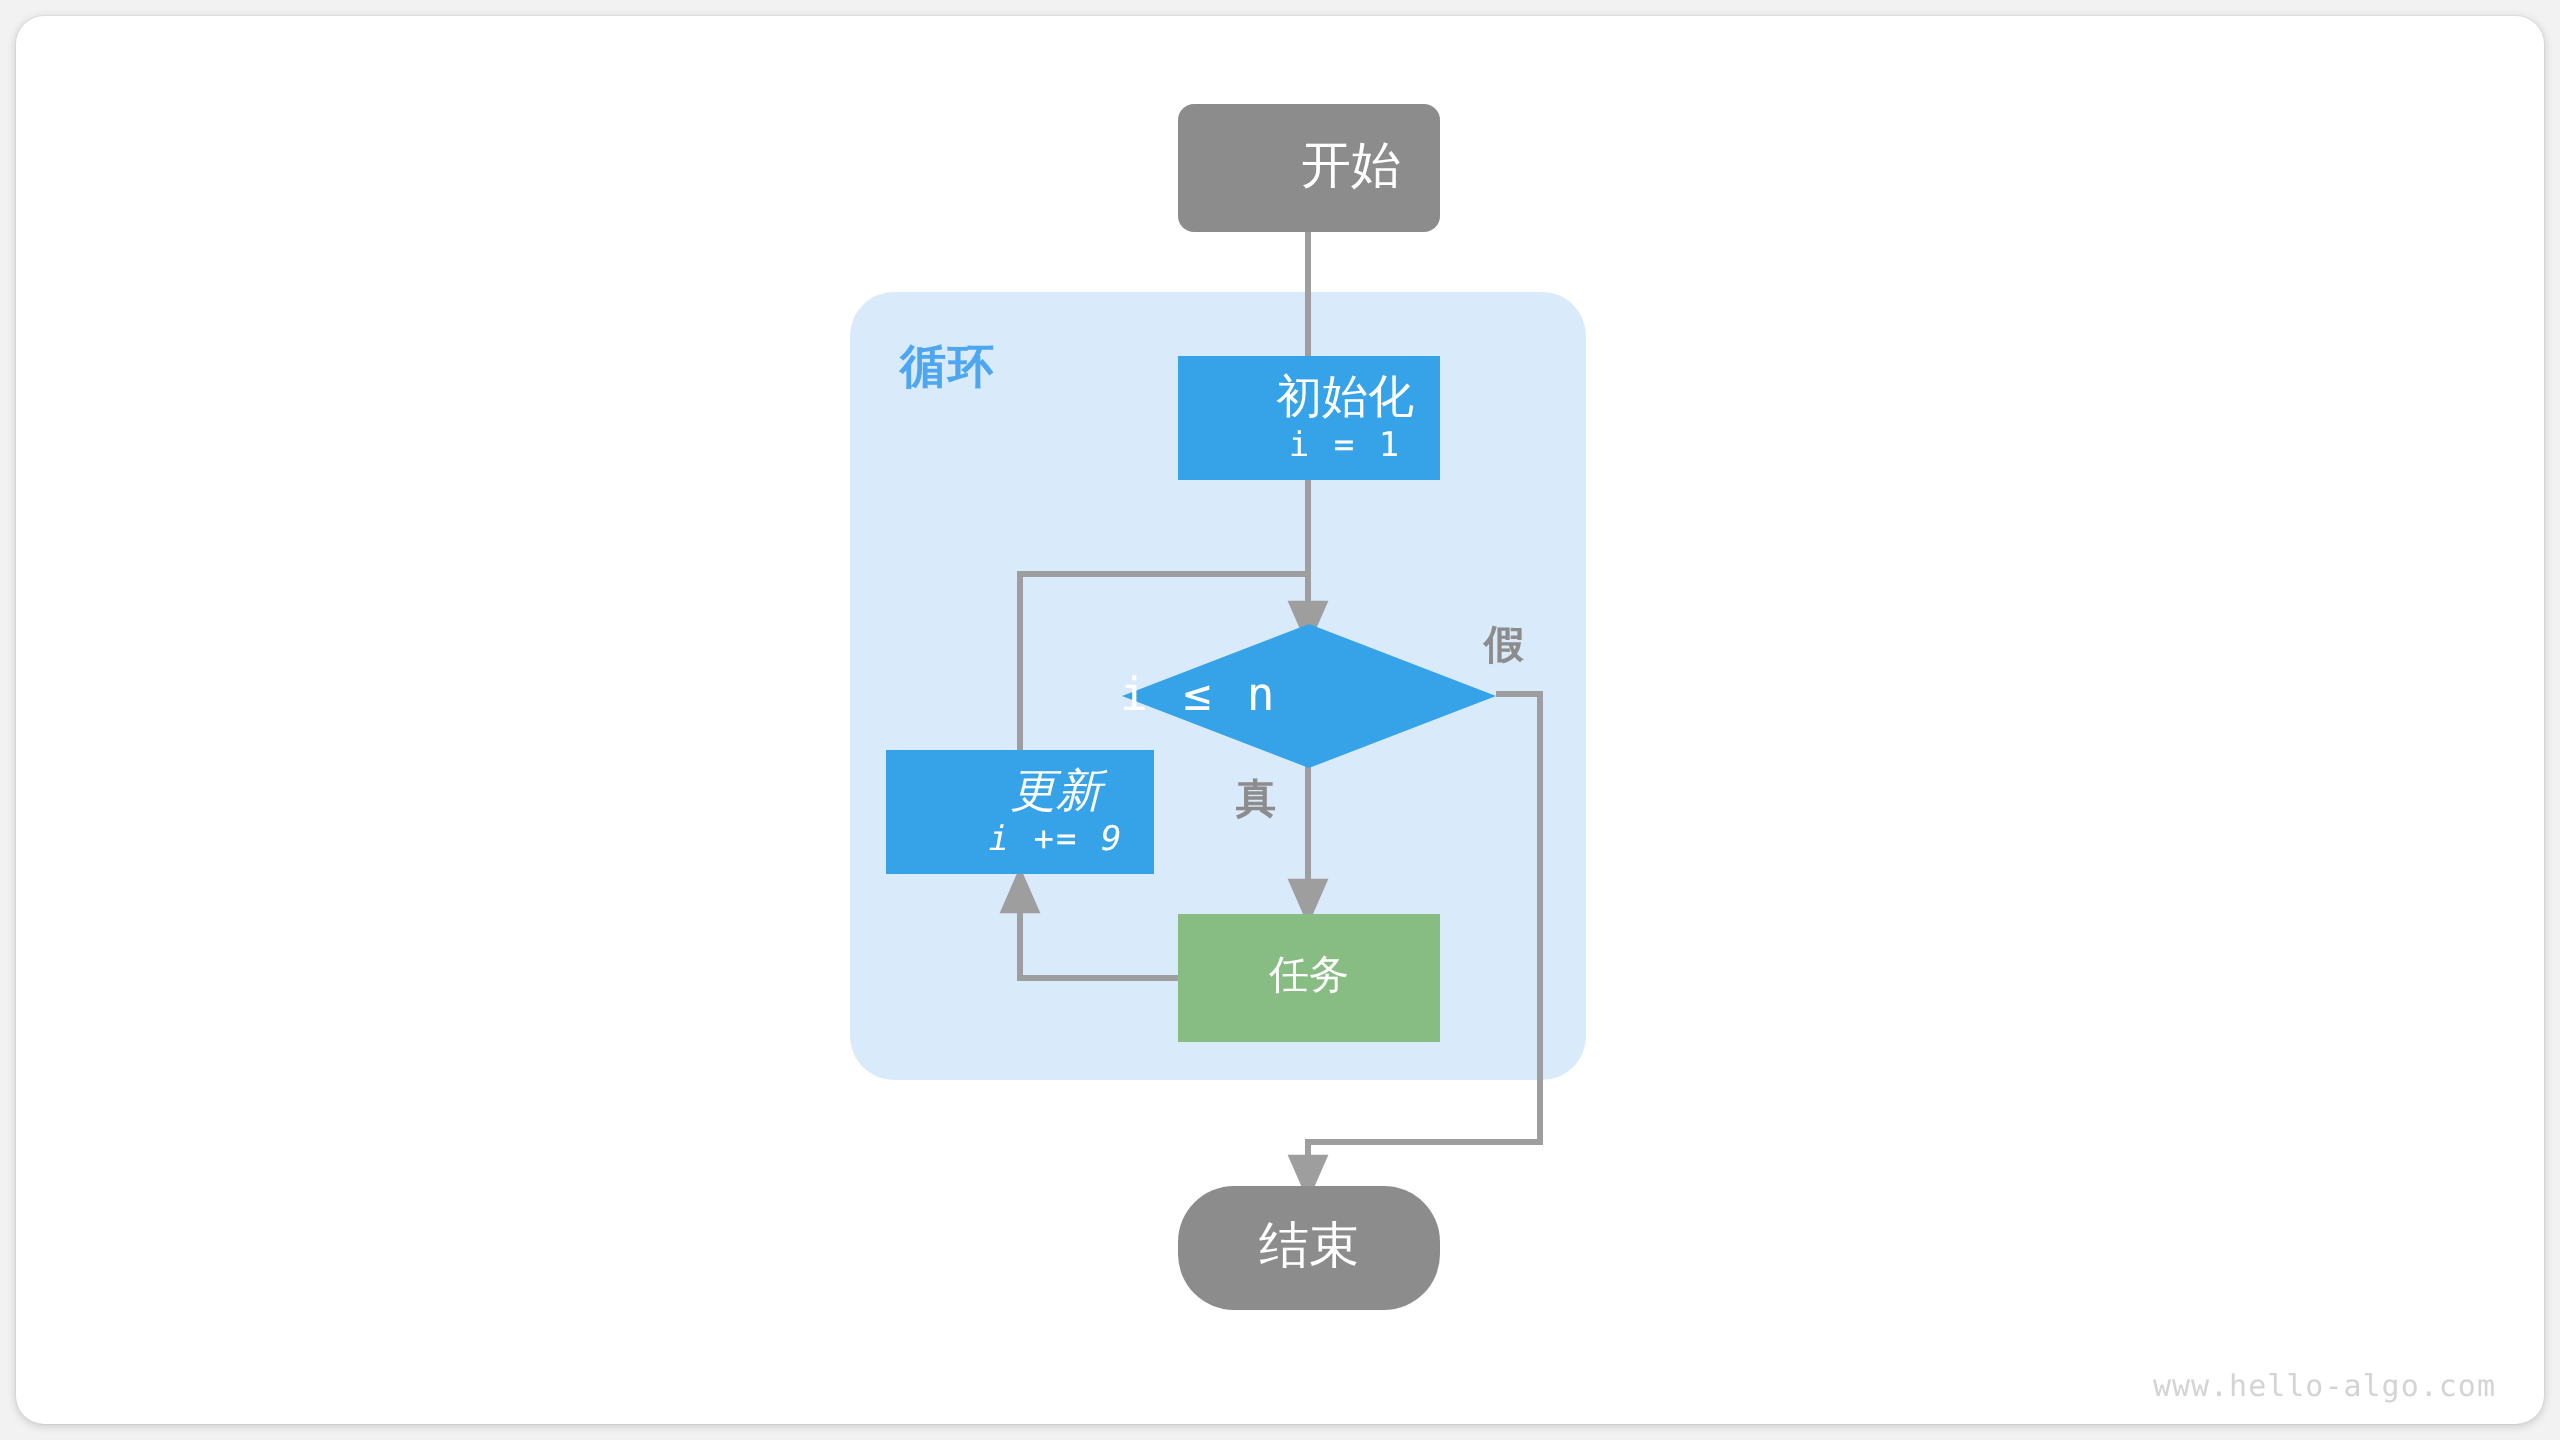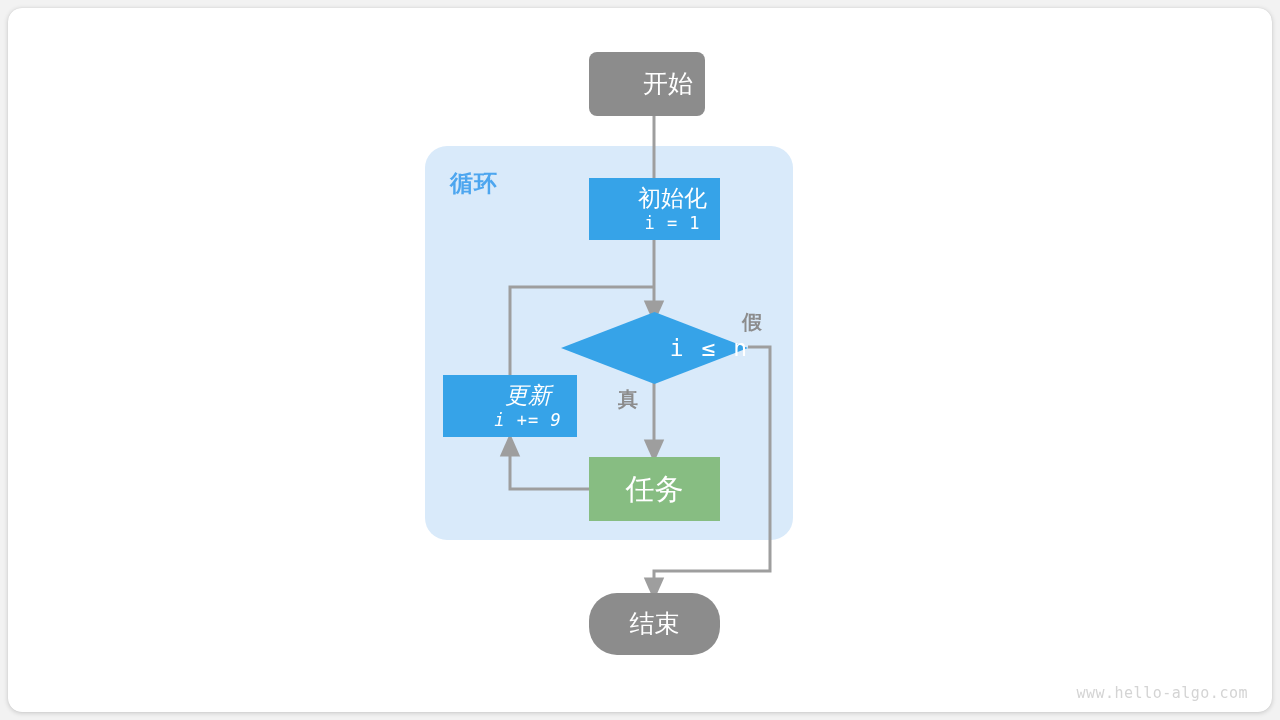--- a/index.html
+++ b/index.html
@@ -56,34 +56,34 @@
   }
 
   .node-process {
     background: #36a3e8;
     font-size: 23px;
     padding-left: 36px;
   }
 
   .node-task {
     background: #87bd82;
-    font-size: 29px;
+    font-size: 20px;
   }
 
   .mono-line {
     font-family: "DejaVu Sans Mono", "Liberation Mono", monospace;
     font-size: 17px;
     letter-spacing: 1px;
   }
 
   .node-diamond-label {
     position: absolute;
     display: flex;
     align-items: center;
-    justify-content: flex-end;
+    justify-content: flex-start;
     color: #ffffff;
     font-family: "DejaVu Sans Mono", "Liberation Mono", monospace;
     font-size: 23px;
     letter-spacing: 2px;
   }
 
   .loop-title {
     position: absolute;
     color: #4da6ef;
     font-weight: bold;
@@ -132,21 +132,21 @@
 
     <path d="M654,383 L654,452" stroke="#9e9e9e" stroke-width="3" fill="none" marker-end="url(#arrowhead)"></path>
 
     <path d="M589,489 L510,489 L510,444" stroke="#9e9e9e" stroke-width="3" fill="none" marker-end="url(#arrowhead)"></path>
 
     <path d="M748,347 L770,347 L770,571 L654,571 L654,590" stroke="#9e9e9e" stroke-width="3" fill="none" marker-end="url(#arrowhead)"></path>
   </svg>
 
   <div class="loop-title" style="left:450px; top:168px;">循环</div>
 
-  <div class="node node-terminal" style="left:589px; top:52px; width:116px; height:64px;padding-left:42px;">
+  <div class="node node-terminal" style="left:589px; top:52px; width:131px; height:64px;padding-left:42px;">
     <span>开始</span>
   </div>
 
   <div class="node node-process" style="left:589px; top:178px; width:131px; height:62px;">
     <span>初始化</span>
     <span class="mono-line">i = 1</span>
   </div>
 
   <svg style="position:absolute; left:560px; top:311px; width:189px; height:74px;" viewBox="0 0 189 74" xmlns="http://www.w3.org/2000/svg">
     <polygon points="94.5,1 188,37 94.5,73 1,37" fill="#36a3e8"></polygon>

